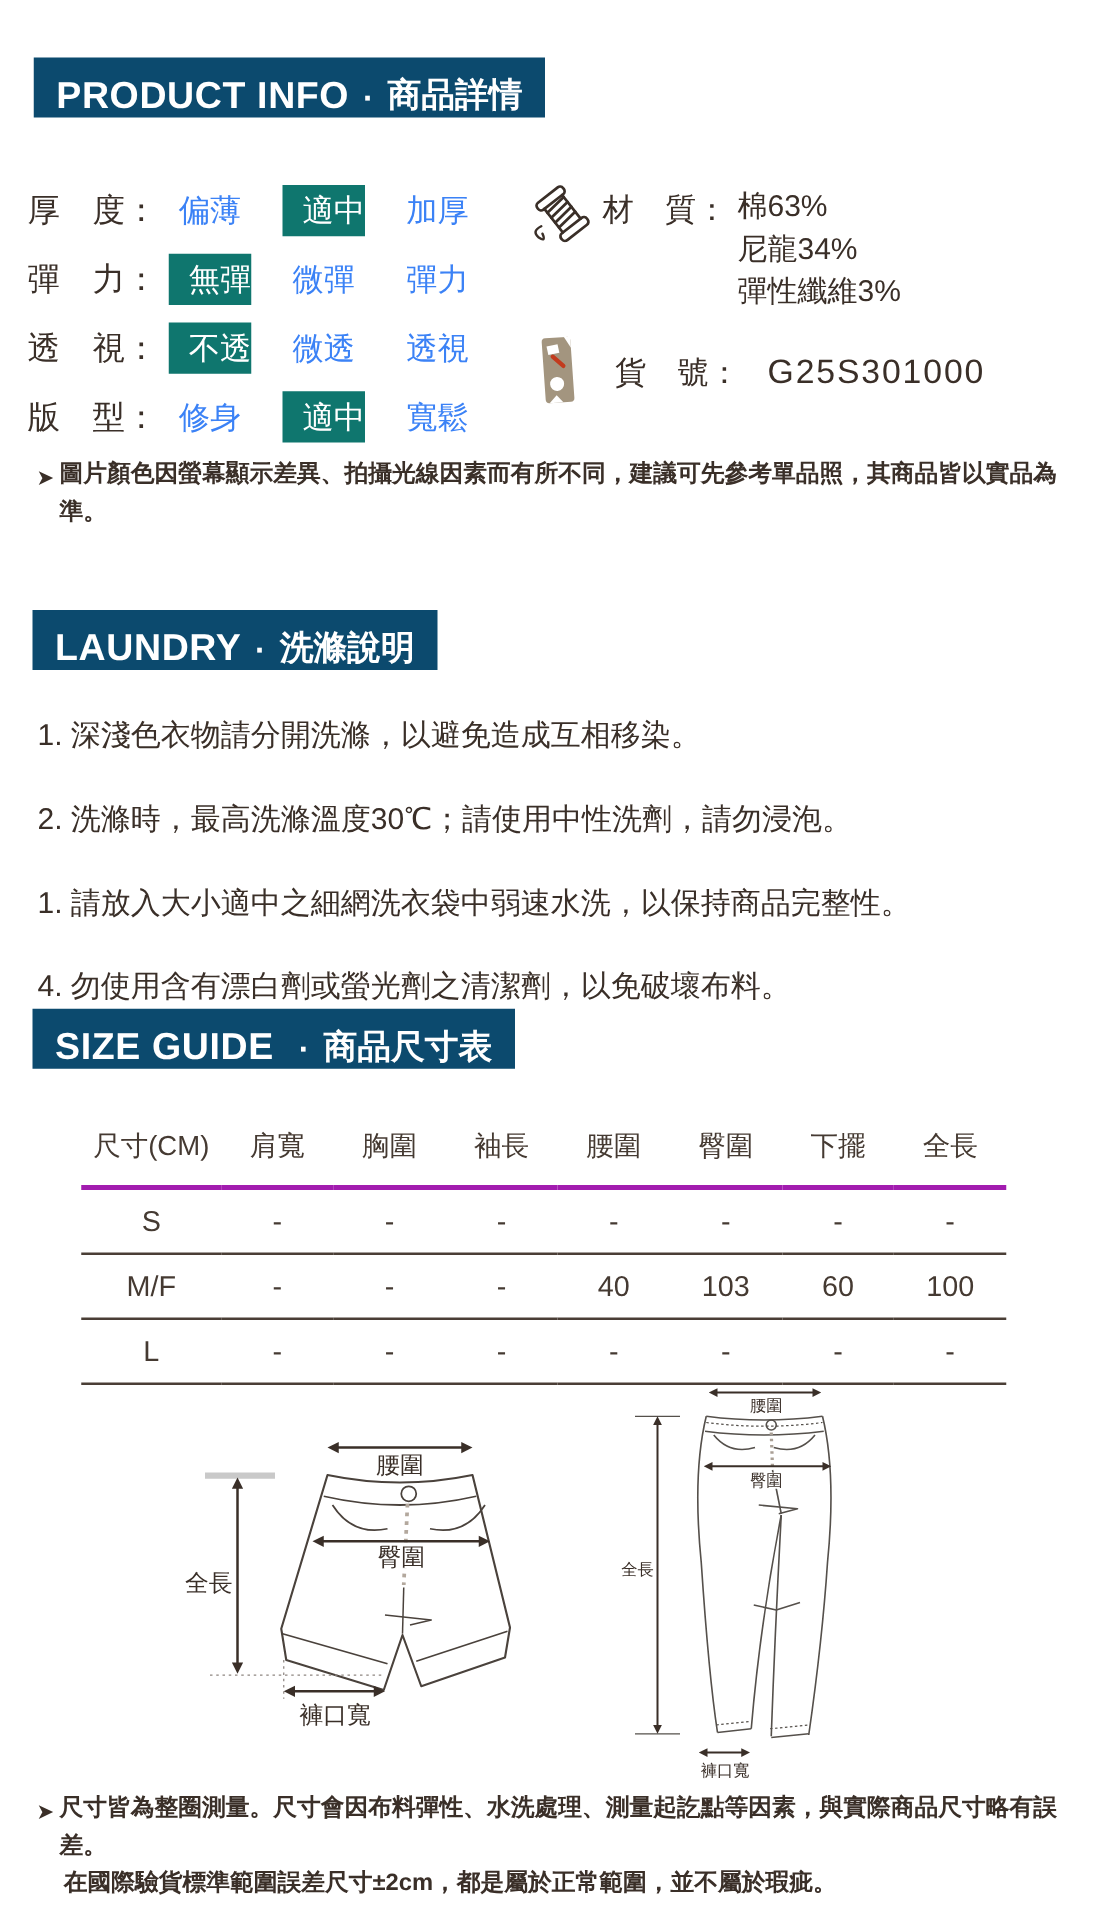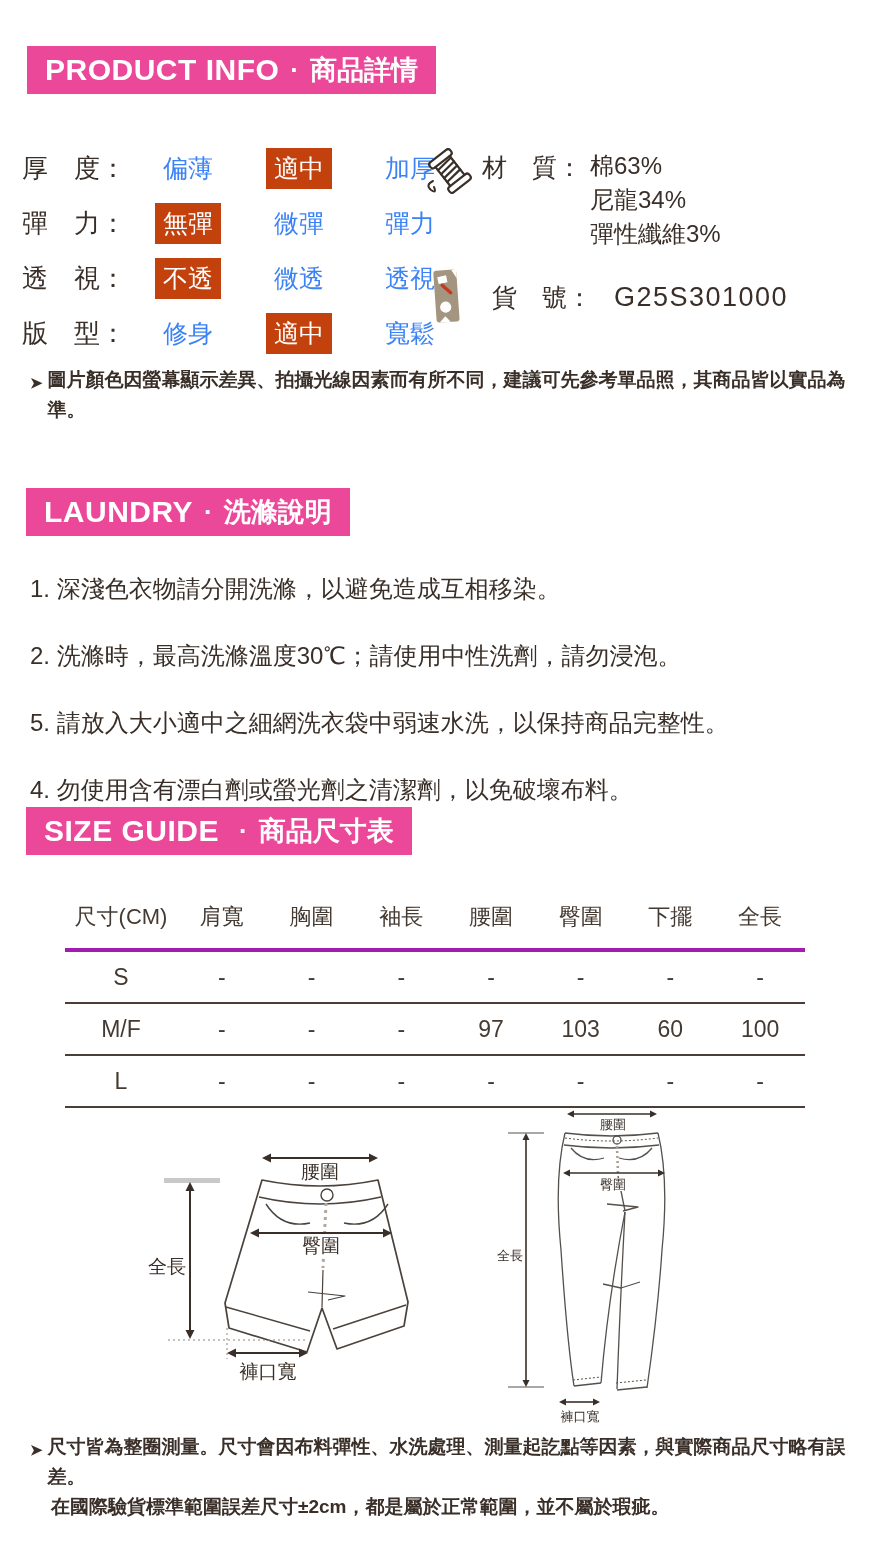--- a/index.html
+++ b/index.html
@@ -1,36 +1,36 @@
 <!DOCTYPE html>
 <html><head>
 <meta charset="utf-8">
 <style>
   html,body{margin:0;padding:0;}
   body{
     position:relative;width:875px;height:1545px;background:#ffffff;
     font-family:"Liberation Sans",sans-serif;color:#3a2f28;overflow:hidden;
   }
   .bar{
-    position:absolute;background:#ec4899;color:#fff;height:48px;
-    display:flex;align-items:center;padding:0 18px;box-sizing:border-box;
+    position:absolute;background:#0c4a6e;color:#fff;height:48px;
+    display:flex;align-items:flex-end;padding:0 18px;box-sizing:border-box;
   }
   .bar-en{font-weight:bold;font-size:30px;letter-spacing:.5px;}
   .bar-sep{margin:0 11px;font-size:26px;font-weight:bold;}
   .bar-zh{font-size:27px;font-weight:bold;}
   #hdr-product{left:27px;top:46px;}
   #hdr-laundry{left:26px;top:488px;}
   #hdr-size{left:26px;top:807px;}
   #hdr-size .bar-sep{margin-left:20px;}
 
   .attrs{position:absolute;left:22px;top:141px;}
-  .attr-row{display:flex;align-items:center;height:55px;gap:20px;}
+  .attr-row{display:flex;align-items:center;height:55px;}
   .attr-label{width:113px;font-size:26px;color:#3a2f28;white-space:nowrap;}
   .opt{width:66px;margin-right:25px;text-align:center;font-size:25px;color:#3b82f6;}
-  .opt.sel{background:#c2410c;color:#ffffff;padding:4px 0;}
+  .opt.sel{background:#0f766e;color:#ffffff;padding:4px 0;text-align:right;}
 
   .mat{position:absolute;left:424px;top:146px;display:flex;align-items:flex-start;}
   .mat-icon{width:50px;height:46px;flex:0 0 auto;margin-top:2px;}
   .mat-label{font-size:25px;margin-left:4px;margin-top:5px;white-space:nowrap;}
   .mat-values{margin-left:8px;font-size:24px;line-height:34px;margin-top:3px;white-space:nowrap;}
 
   .sku{position:absolute;left:428px;top:266px;display:flex;align-items:center;gap:14px;}
   .sku-icon{width:38px;height:62px;flex:0 0 auto;}
   .sku-label{font-size:25px;margin-left:12px;white-space:nowrap;}
   .sku-value{font-size:27px;margin-left:8px;letter-spacing:1.5px;}
@@ -141,21 +141,21 @@
 
 <div class="bar" id="hdr-laundry">
   <span class="bar-en">LAUNDRY</span>
   <span class="bar-sep">·</span>
   <span class="bar-zh">洗滌說明</span>
 </div>
 
 <div class="laundry-list">
   <div>1. 深淺色衣物請分開洗滌，以避免造成互相移染。</div>
   <div>2. 洗滌時，最高洗滌溫度30℃；請使用中性洗劑，請勿浸泡。</div>
-  <div>5. 請放入大小適中之細網洗衣袋中弱速水洗，以保持商品完整性。</div>
+  <div>1. 請放入大小適中之細網洗衣袋中弱速水洗，以保持商品完整性。</div>
   <div>4. 勿使用含有漂白劑或螢光劑之清潔劑，以免破壞布料。</div>
 </div>
 
 <div class="bar" id="hdr-size">
   <span class="bar-en">SIZE GUIDE</span>
   <span class="bar-sep">·</span>
   <span class="bar-zh">商品尺寸表</span>
 </div>
 
 <table class="size-table">
@@ -180,21 +180,21 @@
       <td>-</td>
       <td>-</td>
       <td>-</td>
       <td>-</td>
     </tr>
     <tr>
       <td>M/F</td>
       <td>-</td>
       <td>-</td>
       <td>-</td>
-      <td>97</td>
+      <td>40</td>
       <td>103</td>
       <td>60</td>
       <td>100</td>
     </tr>
     <tr>
       <td>L</td>
       <td>-</td>
       <td>-</td>
       <td>-</td>
       <td>-</td>

